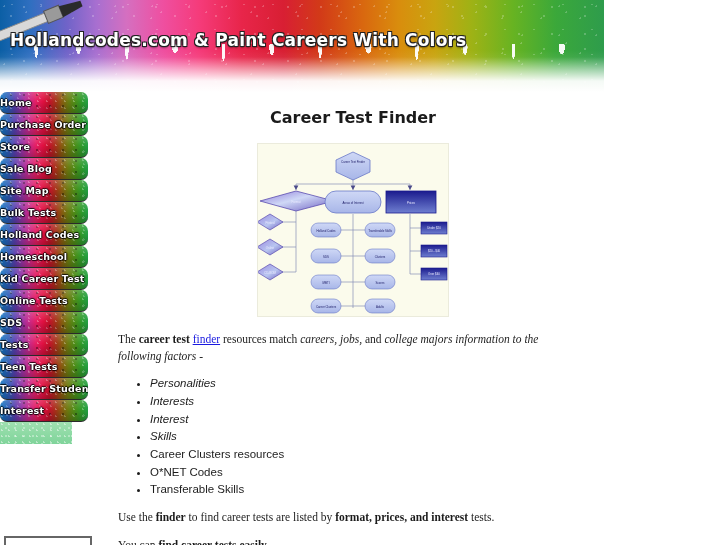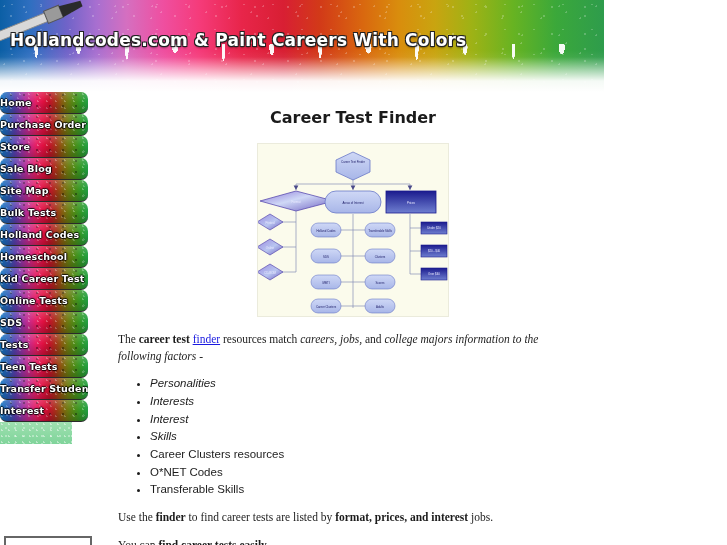--- a/index.html
+++ b/index.html
@@ -420,19 +420,19 @@
       <ul>
         <li><span class="it">Personalities</span></li>
         <li><span class="it">Interests</span></li>
         <li><span class="it">Interest</span></li>
         <li><span class="it">Skills</span></li>
         <li><span>Career Clusters resources</span></li>
         <li><span>O*NET Codes</span></li>
         <li><span>Transferable Skills</span></li>
       </ul>
 
-      <p><span>Use the </span><span class="bd">finder</span><span> to find career tests are listed by </span><span class="bd">format, prices, and interest</span><span> jobs.</span></p>
+      <p><span>Use the </span><span class="bd">finder</span><span> to find career tests are listed by </span><span class="bd">format, prices, and interest</span><span> tests.</span></p>
 
       <p><span>You can </span><span class="bd">find career tests easily</span><span>.</span></p>
 
     </div>
   </div>
 </div>
 
 </body></html>

